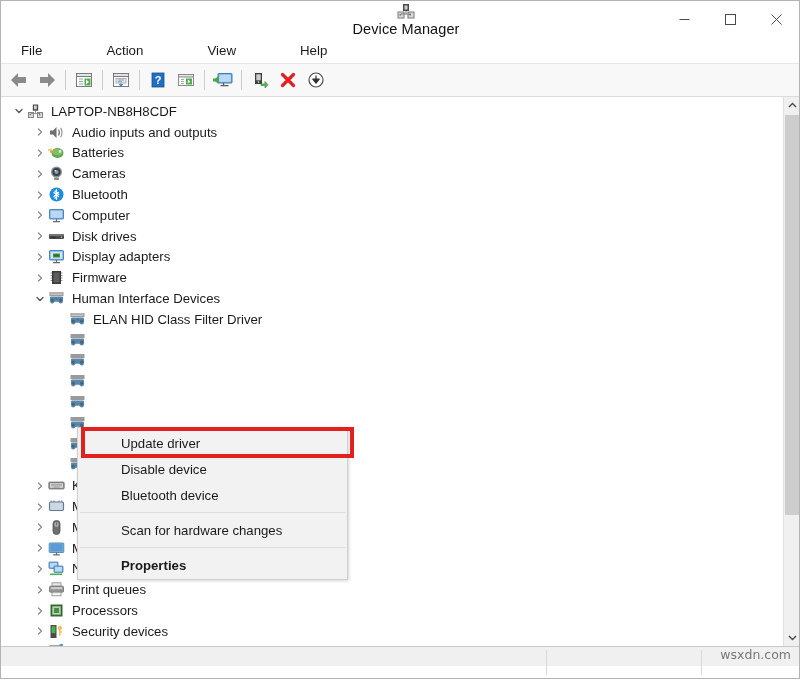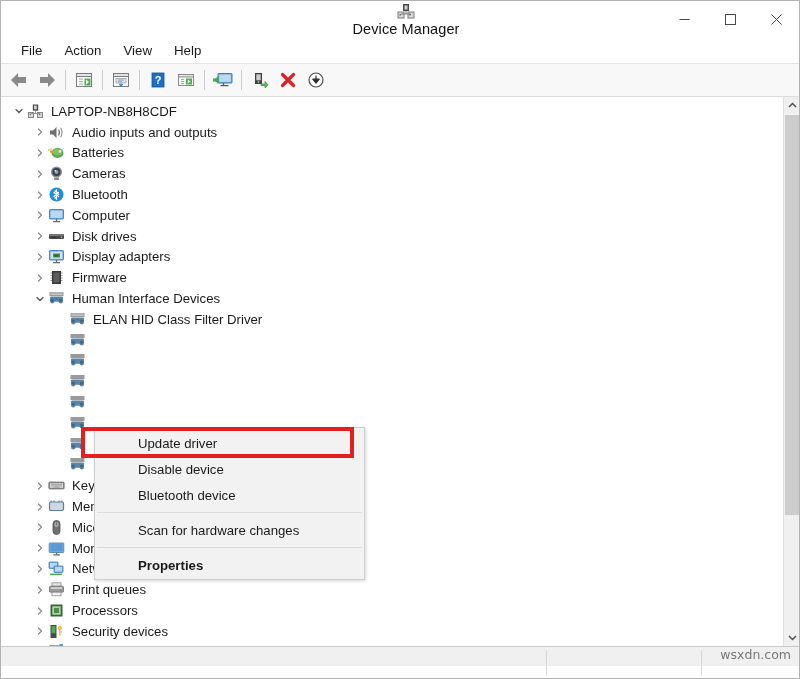--- a/index.html
+++ b/index.html
@@ -62,20 +62,21 @@
   .winbtn svg { display: block; }
 
   
   .menubar {
     height: 25px;
     background: #ffffff;
     display: flex;
     align-items: center;
     padding-left: 9px;
     border-bottom: 1px solid #e6e6e6;
+    gap: 42px;
   }
   .menu-item {
     font-size: 13.3px;
     color: #1a1a1a;
     padding: 2px 11px 3px 11px;
   }
 
   
   .toolbar {
     height: 32px;
@@ -169,21 +170,21 @@
     left: 1px;
     width: 14px;
     top: 18px;
     height: 400px;
     background: #cdcdcd;
   }
 
   
   .ctxmenu {
     position: absolute;
-    left: 93px;
+    left: 76px;
     top: 330px;
     width: 271px;
     background: #f2f2f2;
     border: 1px solid #cfcfcf;
     box-shadow: 1px 1px 3px rgba(0,0,0,0.17);
     padding: 2px 0 1px 0;
     box-sizing: border-box;
     z-index: 30;
   }
   .mi {

